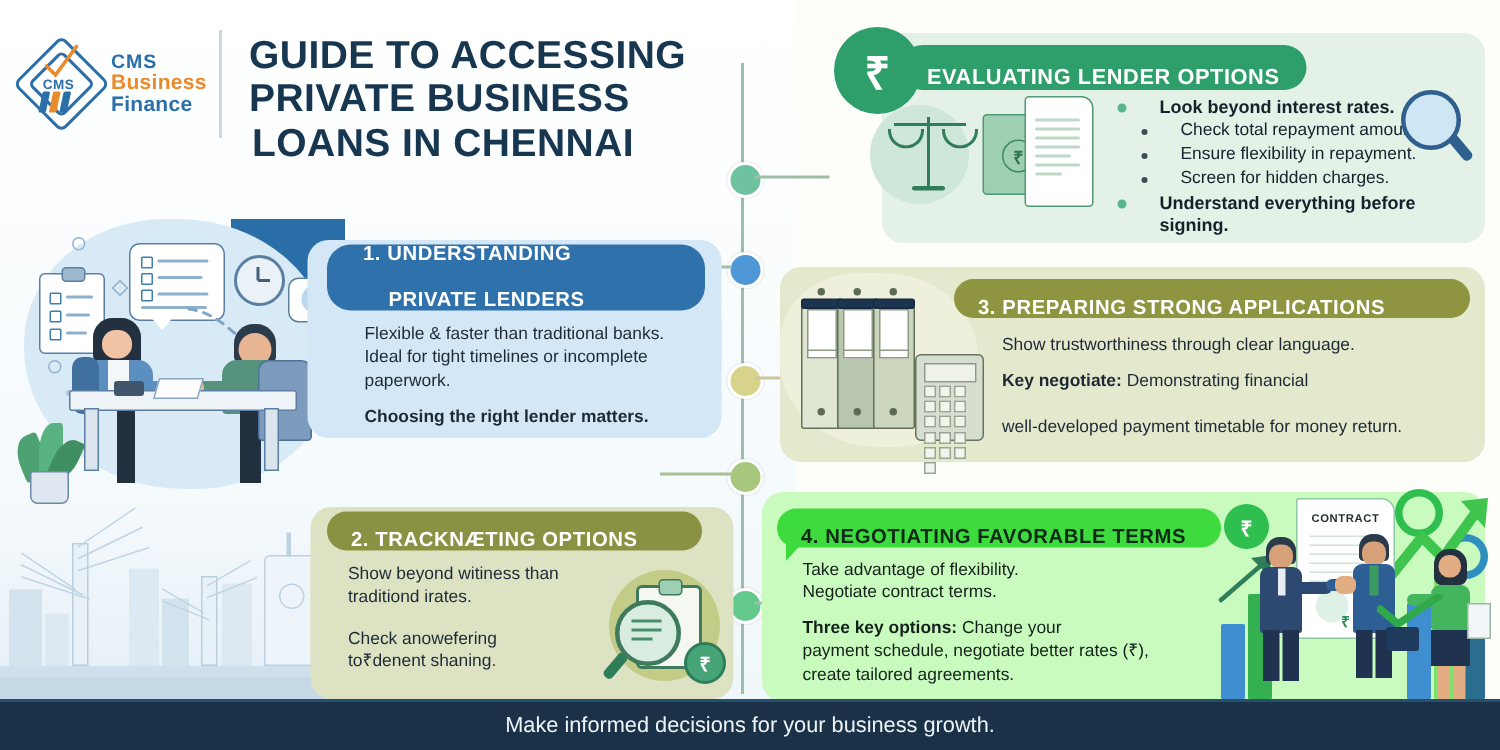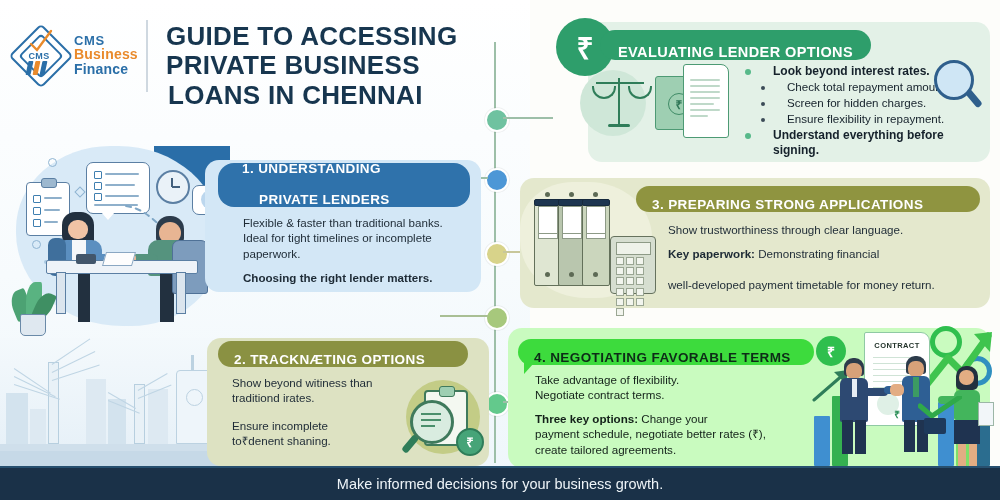--- a/index.html
+++ b/index.html
@@ -374,25 +374,25 @@
     <div class="eval-li bold">
       <span class="bdot"></span>
       <span class="t">Look beyond interest rates.</span>
     </div>
     <div class="eval-li sub">
       <span class="sdot"></span>
       <span class="t">Check total repayment amount (₹).</span>
     </div>
     <div class="eval-li sub">
       <span class="sdot"></span>
-      <span class="t">Screen for hidden charges.</span>
+      <span class="t">Ensure flexibility in repayment.</span>
     </div>
     <div class="eval-li sub">
       <span class="sdot"></span>
-      <span class="t">Ensure flexibility in repayment.</span>
+      <span class="t">Screen for hidden charges.</span>
     </div>
     <div class="eval-li bold">
       <span class="bdot"></span>
       <span class="t">Understand everything before signing.</span>
     </div>
   </div>
 
   <div class="magnifier">
     <div class="mag-handle"></div>
     <div class="mag-lens"></div>
@@ -442,35 +442,35 @@
           <i></i>
         </div>
     </div>
   </div>
   <div class="pill p3-hdr">
     <span class="pill-txt">3. PREPARING STRONG APPLICATIONS</span>
   </div>
   <div class="body-txt p3-body">
     <span>Show trustworthiness through clear language.</span>
     <div class="k">
-      <b>Key paperwork:</b><span> Demonstrating financial</span><br>
+      <b>Key negotiate:</b><span> Demonstrating financial</span><br>
       <br>
       <span>well-developed payment timetable for money return.</span>
     </div>
   </div>
 
   <div class="p2"></div>
   <div class="pill p2-hdr">
     <span class="pill-txt">2. TRACKNÆTING OPTIONS</span>
   </div>
   <div class="body-txt p2-body">
     <span>Show beyond witiness than</span><br>
     <span>traditiond irates.</span>
     <div class="g2">
-      <span>Ensure incomplete</span><br>
+      <span>Check anowefering</span><br>
       <span>to₹denent shaning.</span>
     </div>
   </div>
   <div class="p2-icon">
     <div class="p2-iconblob"></div>
     <div class="p2-clip">
         <div class="p2-cliptop"></div>
       </div>
     <div class="p2-maghandle"></div>
     <div class="p2-mag">

